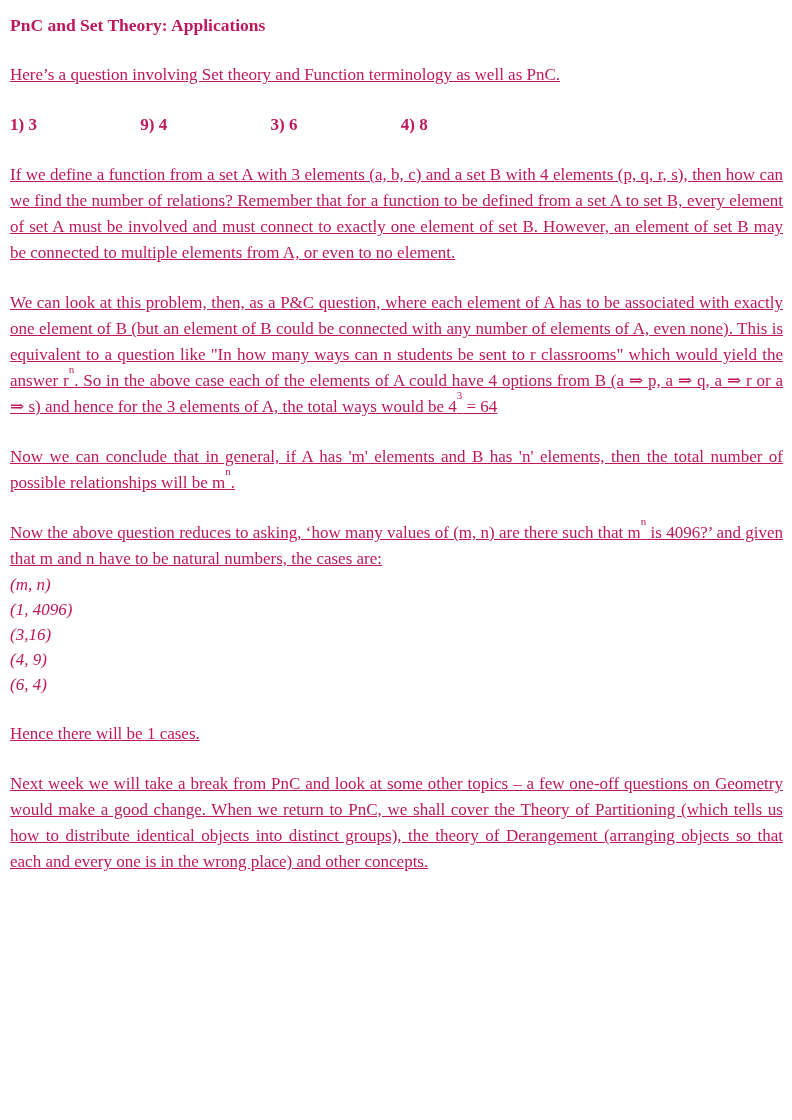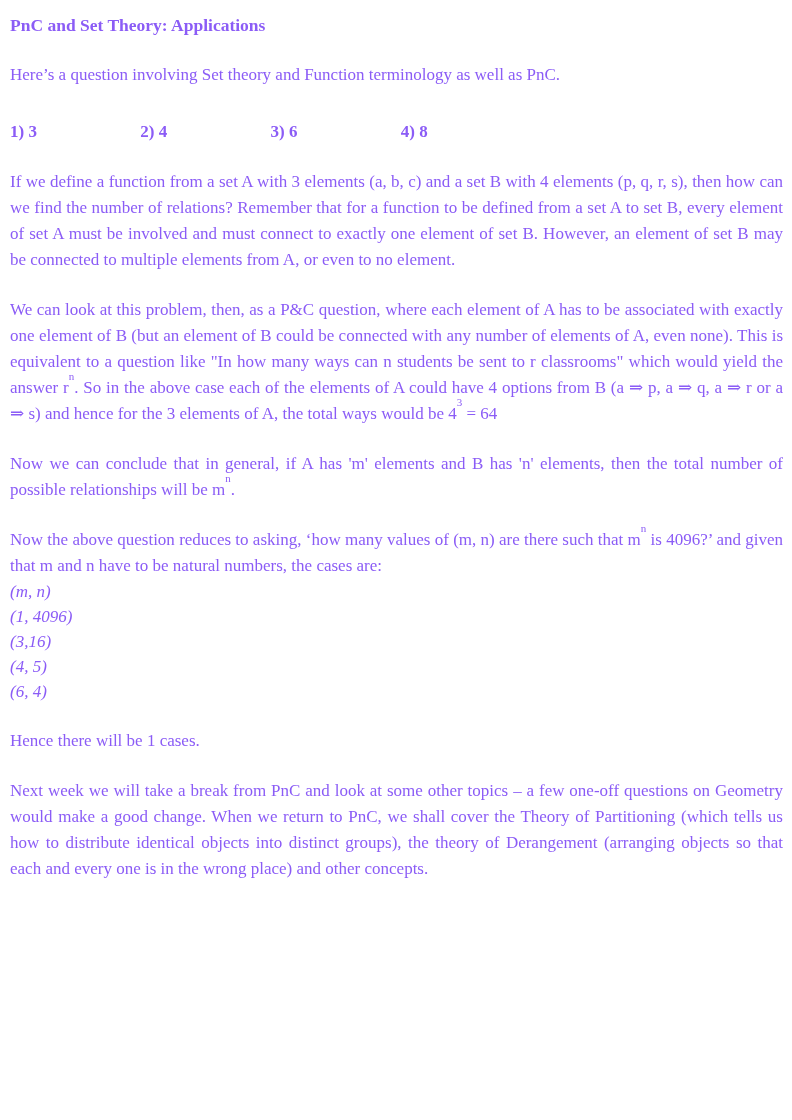--- a/index.html
+++ b/index.html
@@ -2,44 +2,45 @@
 <html><head>
 <meta charset="utf-8">
 <style>
   html, body { margin: 0; padding: 0; background: #ffffff; }
   .page {
     width: 792px;
     min-height: 1120px;
     box-sizing: border-box;
     padding: 12px 9px 20px 10px;
     background: #ffffff;
-    color: #8b5cf6;
+    color: #be185d;
     font-family: "Liberation Serif", "DejaVu Serif", serif;
     font-size: 17px;
     line-height: 26px;
   }
   .title {
     font-size: 17.5px;
     font-weight: bold;
     margin: 0 0 24px 0;
     line-height: 26px;
   }
   .para {
     margin: 16px 0 24px 0;
     text-align: justify;
+    text-decoration: underline;
   }
   .para.bold { font-weight: bold; }
   .para.nojust { text-align: left; }
   .para.tight { margin-bottom: 0; }
   .options {
     font-weight: bold;
     margin: 0 0 24px 0;
     white-space: nowrap;
   }
-  .opt { display: inline-block; width: 126px; margin-top: 7px; }
+  .opt { display: inline-block; width: 126px; }
   .cases { margin: 0 0 24px 0; }
   .case-line { line-height: 25px; font-style: italic; }
   sup {
     font-size: 11px;
     line-height: 0;
     position: relative;
     top: -6px;
   }
 </style>
 </head>
@@ -47,39 +48,39 @@
 
 <div class="page">
 
   <h1 class="title">PnC and Set Theory: Applications</h1>
 
   <p class="para nojust">Here’s a question involving Set theory and Function terminology as well as PnC.</p>
 
 
   <div class="options">
     <span class="opt">1) 3</span>
-    <span class="opt">2) 4</span>
+    <span class="opt">9) 4</span>
     <span class="opt">3) 6</span>
     <span class="opt">4) 8</span>
   </div>
 
 
   <p class="para">If we define a function from a set A with 3 elements (a, b, c) and a set B with 4 elements (p, q, r, s), then how can we find the number of relations? Remember that for a function to be defined from a set A to set B, every element of set A must be involved and must connect to exactly one element of set B. However, an element of set B may be connected to multiple elements from A, or even to no element.</p>
 
   <p class="para">We can look at this problem, then, as a P&amp;C question, where each element of A has to be associated with exactly one element of B (but an element of B could be connected with any number of elements of A, even none). This is equivalent to a question like "In how many ways can n students be sent to r classrooms" which would yield the answer r<sup>n</sup>. So in the above case each of the elements of A could have 4 options from B (a ⇒ p, a ⇒ q, a ⇒  r or a ⇒ s) and hence for the 3 elements of A, the total ways would be 4<sup>3</sup> = 64</p>
 
   <p class="para">Now we can conclude that in general, if A has 'm' elements and B has 'n' elements, then the total number of possible relationships will be m<sup>n</sup>.</p>
 
   <p class="para tight">Now the above question reduces to asking, ‘how many values of (m, n) are there such that m<sup>n</sup> is 4096?’ and given that m and n have to be natural numbers, the cases are:</p>
 
   <div class="cases">
     <div class="case-line">(m, n)</div>
     <div class="case-line">(1, 4096)</div>
     <div class="case-line">(3,16)</div>
-    <div class="case-line">(4, 5)</div>
+    <div class="case-line">(4, 9)</div>
     <div class="case-line">(6, 4)</div>
   </div>
 
   <p class="para nojust">Hence there will be 1 cases.</p>
 
   <p class="para">Next week we will take a break from PnC and look at some other topics – a few one-off questions on Geometry would make a good change. When we return to PnC, we shall cover the Theory of Partitioning (which tells us how to distribute identical objects into distinct groups), the theory of Derangement (arranging objects so that each and every one is in the wrong place) and other concepts.</p>
 
 </div>
 
 </body></html>

